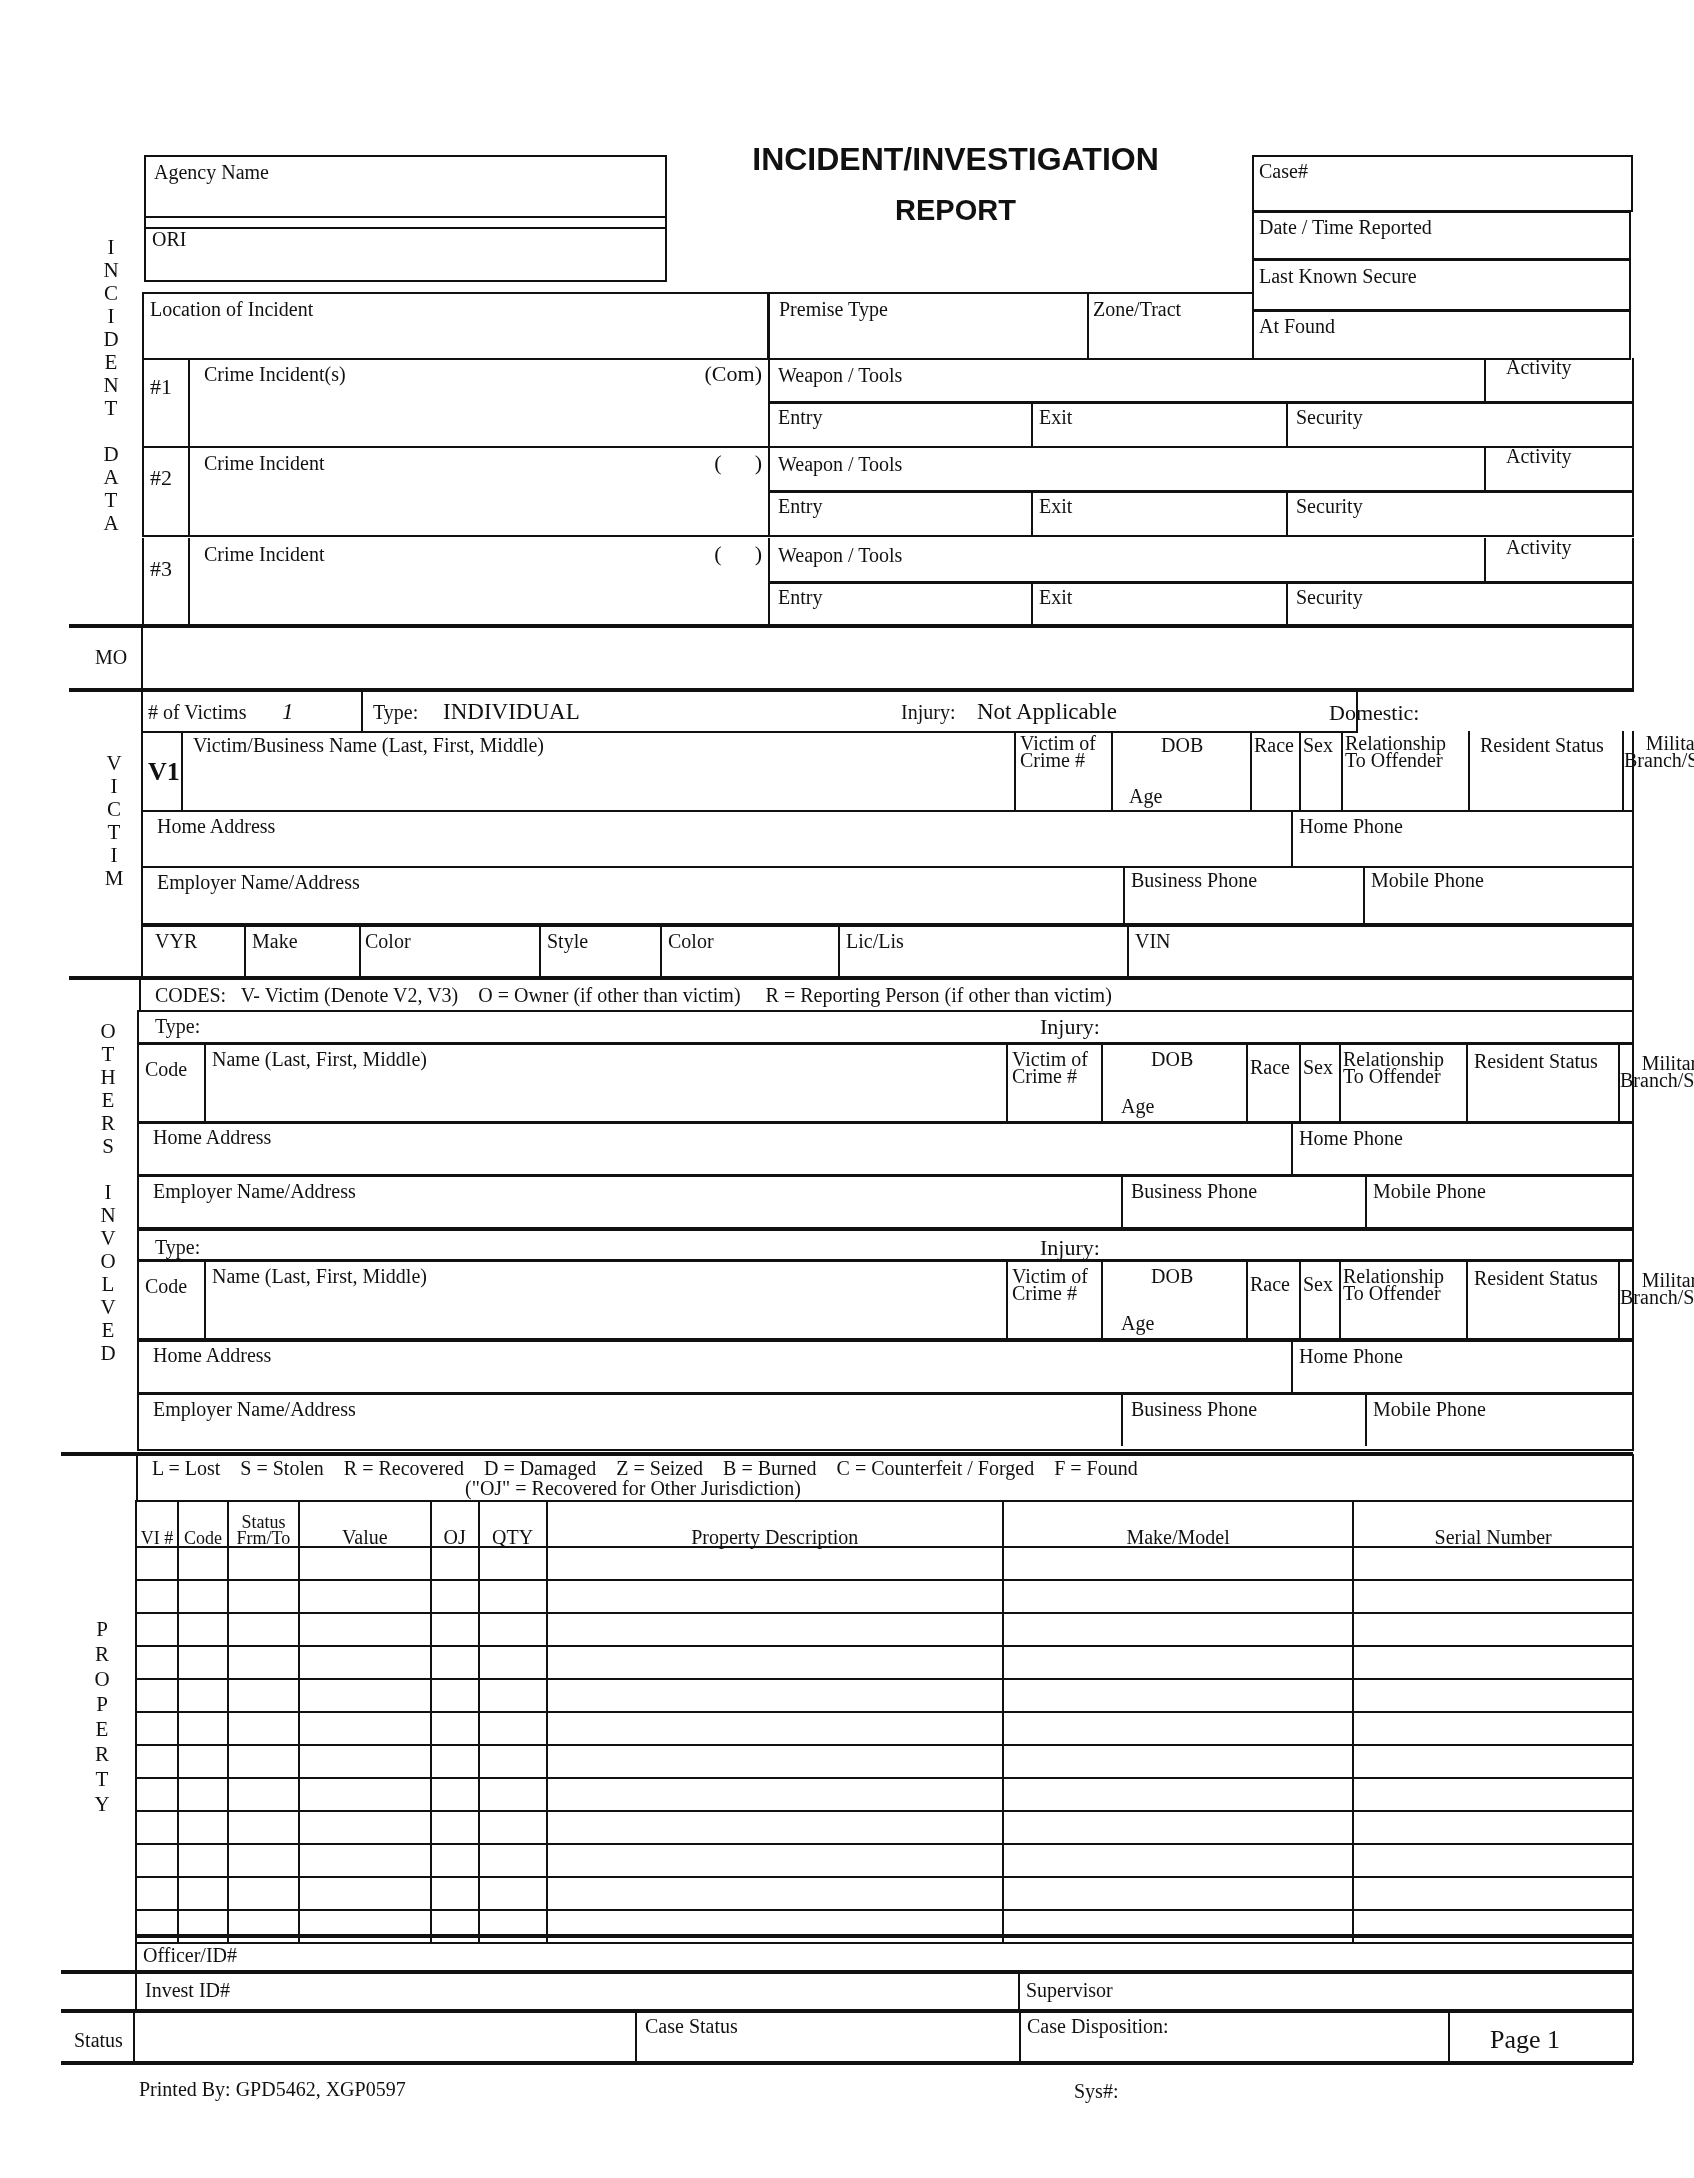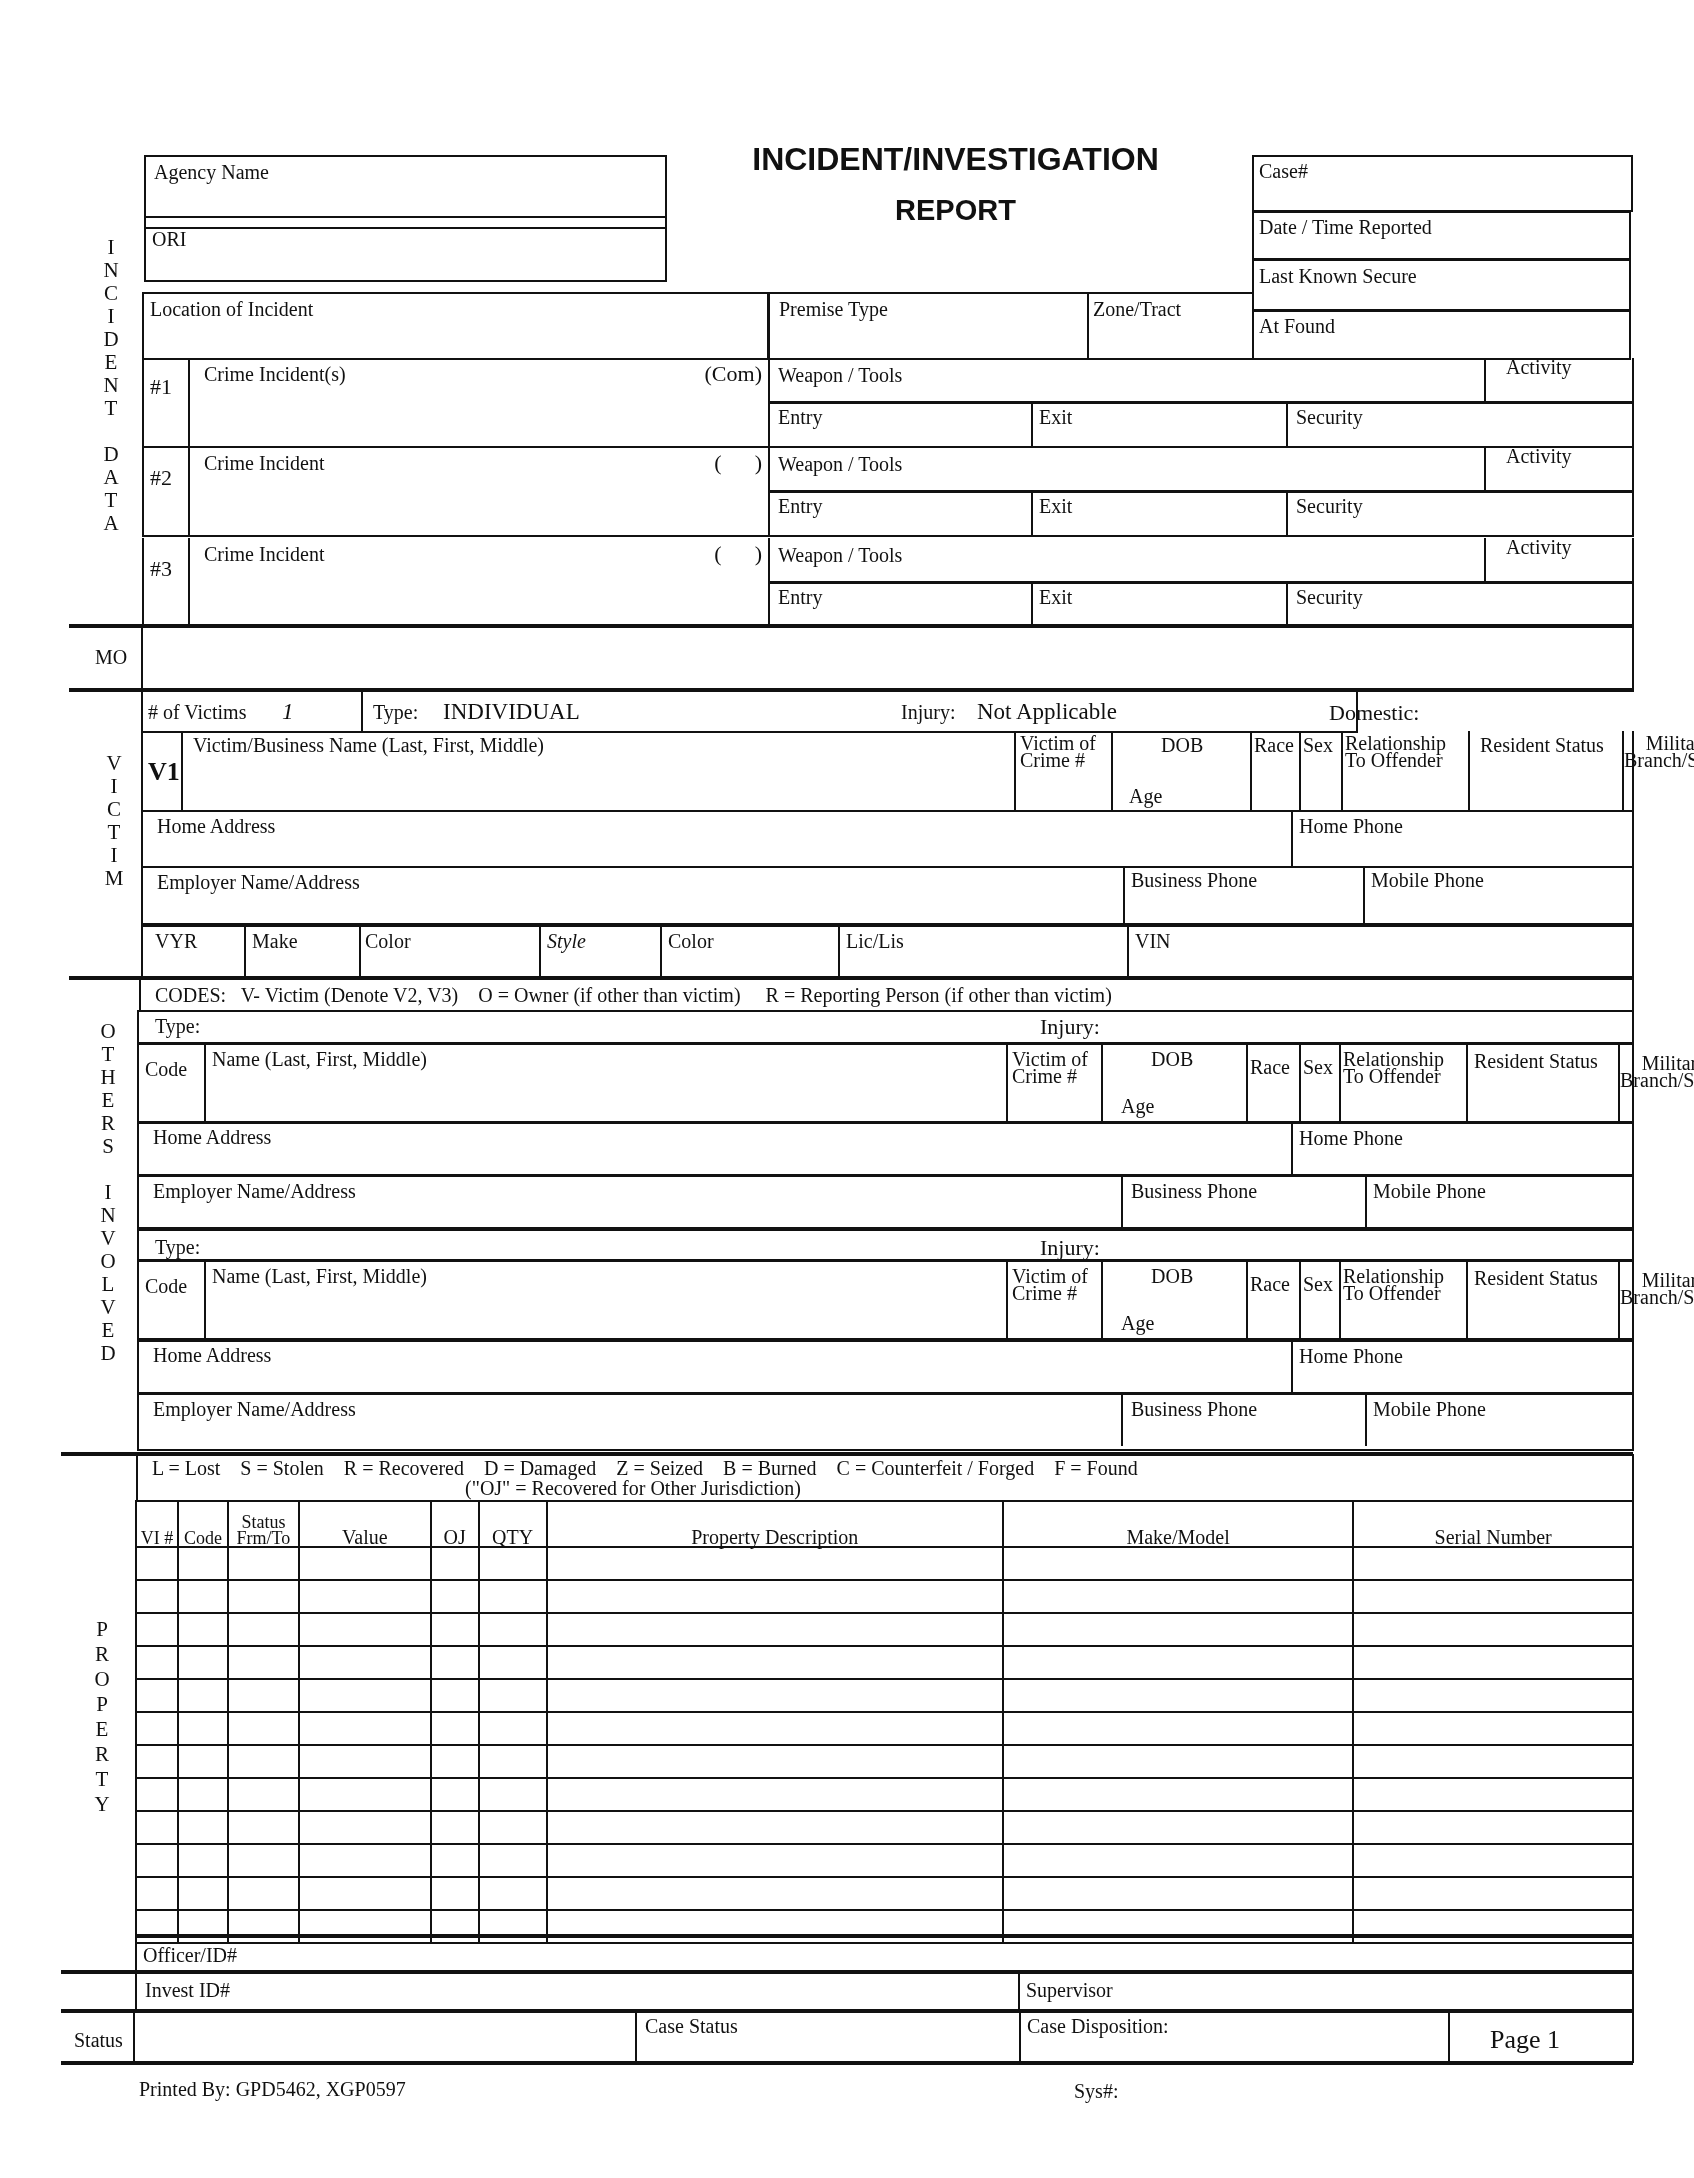--- a/index.html
+++ b/index.html
@@ -251,21 +251,21 @@
   <div class="vline" style="left:101px;top:0;height:51px;"></div>
   <div class="cell" style="left:103px;top:0;width:111px;height:51px;">
       <span class="lbl" style="left:6px;top:4px;">Make</span>
     </div>
   <div class="vline" style="left:216px;top:0;height:51px;"></div>
   <div class="cell" style="left:218px;top:0;width:178px;height:51px;">
       <span class="lbl" style="left:4px;top:4px;">Color</span>
     </div>
   <div class="vline" style="left:396px;top:0;height:51px;"></div>
   <div class="cell" style="left:398px;top:0;width:121px;height:51px;">
-      <span class="lbl" style="left:6px;top:4px;font-style:italic;">Style</span>
+      <span class="lbl" style="left:6px;top:4px;">Style</span>
     </div>
   <div class="vline" style="left:517px;top:0;height:51px;"></div>
   <div class="cell" style="left:519px;top:0;width:178px;height:51px;">
       <span class="lbl" style="left:6px;top:4px;">Color</span>
     </div>
   <div class="vline" style="left:695px;top:0;height:51px;"></div>
   <div class="cell" style="left:697px;top:0;width:287px;height:51px;">
       <span class="lbl" style="left:6px;top:4px;">Lic/Lis</span>
     </div>
   <div class="vline" style="left:984px;top:0;height:51px;"></div>

